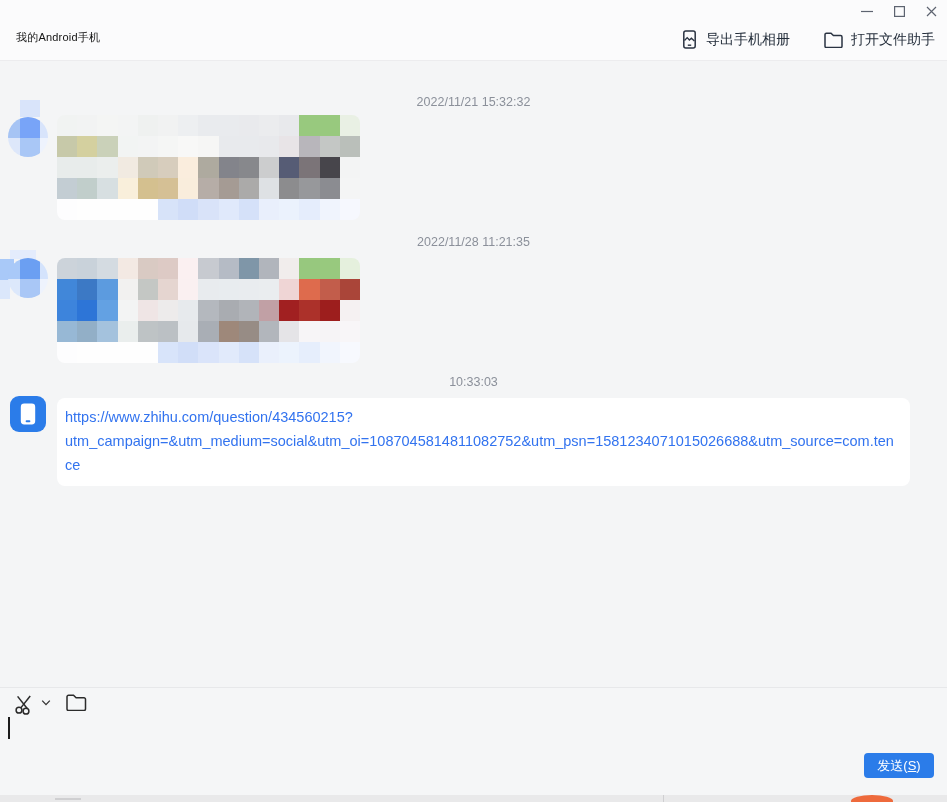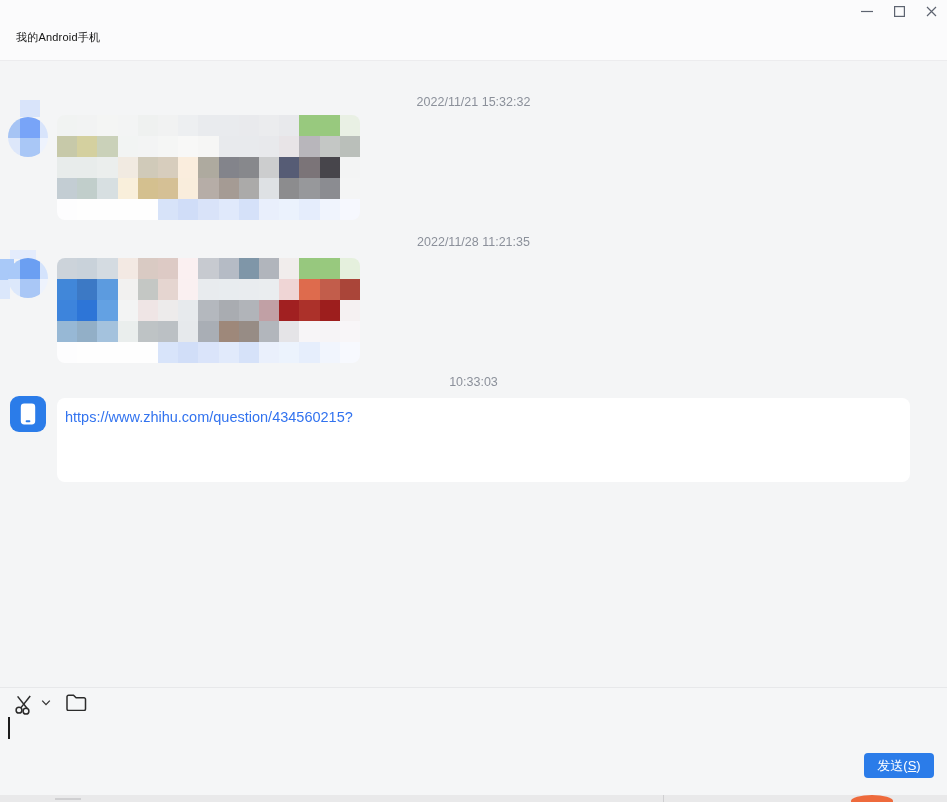--- a/index.html
+++ b/index.html
@@ -94,20 +94,36 @@
             <rect x="0.6" y="0.6" width="9.8" height="9.8" fill="none" stroke="#5d6370" stroke-width="1.2"></rect>
           </svg>
       </button>
       <button class="win-btn">
         <svg width="11" height="11" viewBox="0 0 11 11">
             <path d="M1,1 L10,10 M10,1 L1,10" stroke="#5d6370" stroke-width="1.2"></path>
           </svg>
       </button>
     </div>
 
+    <div class="header-actions">
+      <button class="action-btn">
+        <svg width="17" height="19" viewBox="0 0 17 19">
+          <rect x="2.8" y="1" width="11.4" height="17" rx="2" fill="none" stroke="#2a3342" stroke-width="1.5"></rect>
+          <path d="M3.5,10.5 L6.2,7.6 L8.4,10 L10.4,8.2 L13.4,11" fill="none" stroke="#2a3342" stroke-width="1.3"></path>
+          <line x1="6.8" y1="15.2" x2="10.2" y2="15.2" stroke="#2a3342" stroke-width="1.4"></line>
+        </svg>
+        <span>导出手机相册</span>
+      </button>
+      <button class="action-btn">
+        <svg width="19" height="16" viewBox="0 0 19 16">
+          <path d="M1,14.2 V2.6 a1.4,1.4 0 0 1 1.4,-1.4 h4.6 l2.4,2.3 h7.2 a1.4,1.4 0 0 1 1.4,1.4 v9.3 a1.4,1.4 0 0 1 -1.4,1.4 h-14.2 a1.4,1.4 0 0 1 -1.4,-1.4 z" fill="none" stroke="#2a3342" stroke-width="1.5"></path>
+        </svg>
+        <span>打开文件助手</span>
+      </button>
+    </div>
   </div>
 
   <div>
 
     <div class="timestamp" style="top:95px">2022/11/21 15:32:32</div>
     <div class="spill" style="left:20px;top:100px;width:20px;height:17px;background:#d9e4fa"></div>
     <div class="avatar" style="left: 8px; top: 117px; display: grid; grid-template-columns: 12px 20px 8px; grid-template-rows: 21px 19px;">
         <div style="background: rgb(166, 196, 244);"></div>
         <div style="background: rgb(120, 164, 248);"></div>
         <div style="background: rgb(216, 228, 251);"></div>
@@ -286,20 +302,21 @@
     <div class="timestamp" style="top:375px">10:33:03</div>
     <div class="link-app-icon" style="background:#2b7ce9">
       <svg width="20" height="26" viewBox="0 0 20 26">
         <rect x="2.8" y="2.5" width="14.4" height="21" rx="3.4" fill="#ffffff"></rect>
         <rect x="7.6" y="19.2" width="4.8" height="2.1" rx="1" fill="#2b7ce9"></rect>
       </svg>
     </div>
     <div class="link-bubble">
       <a style="color:#3273ef">
         <span class="link-line">https://www.zhihu.com/question/434560215?</span>
+        <span class="link-line">utm_campaign=&amp;utm_medium=social&amp;utm_oi=1087045814811082752&amp;utm_psn=1581234071015026688&amp;utm_source=com.tence</span>
       </a>
     </div>
   </div>
 
   <div class="divider"></div>
   <div class="composer">
 
     <button class="tool-btn" style="left:14px;top:6px">
       <svg width="24" height="21" viewBox="0 0 24 21">
         <circle cx="5" cy="16.2" r="2.9" fill="none" stroke="#2b2b2b" stroke-width="1.5"></circle>

